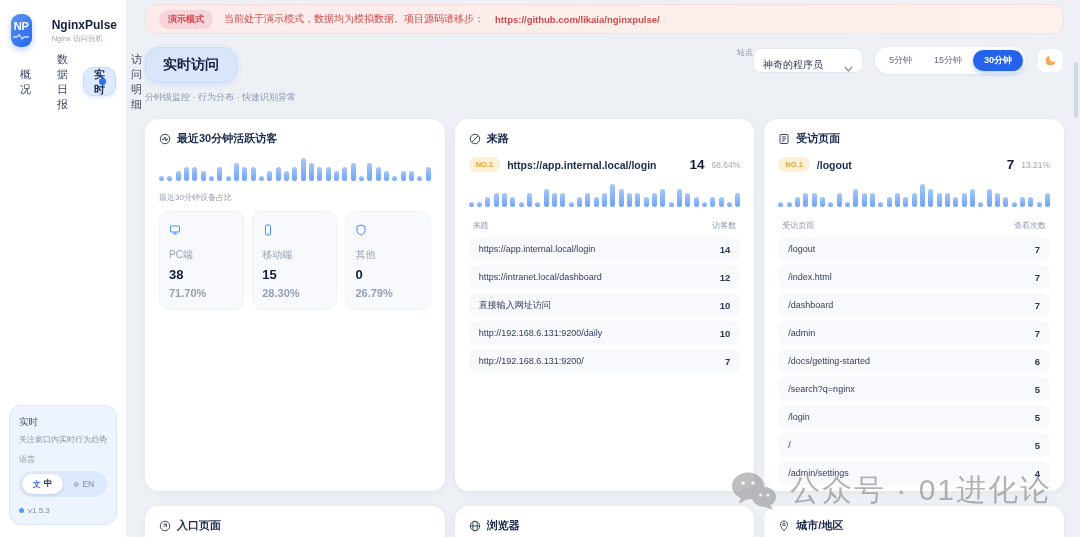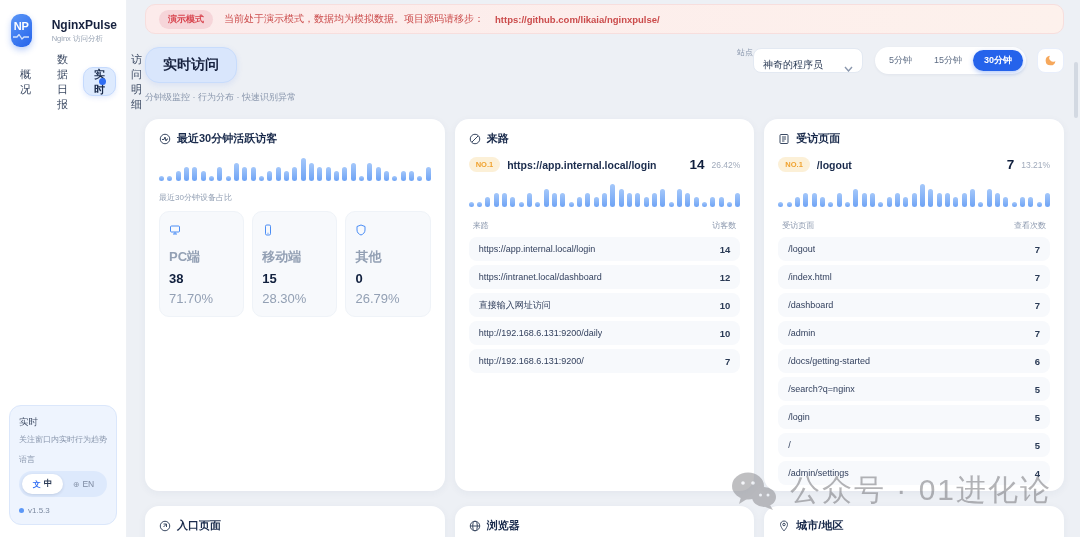--- a/index.html
+++ b/index.html
@@ -55,23 +55,23 @@
   .row1 .card { height:372px; }
   .card-head { display:flex; align-items:center; gap:6px; font-size:11px; font-weight:bold; color:#1a2b4c; }
   .card-head svg { flex-shrink:0; }
 
   .big-number { margin-top:12px; font-size:25px; font-weight:bold; color:#101f3d; }
   .sparkline { margin-top:10px; height:25px; display:flex; align-items:flex-end; justify-content:space-between; }
   .bar { width:5px; border-radius:3px; background:linear-gradient(180deg,#a5c8fa,#6ea3f5); }
   .devices-label { margin-top:11px; font-size:8px; color:#93a0b4; }
   .device-grid { margin-top:8px; display:flex; gap:8px; }
   .device-tile { flex:1; background:#f7f9fc; border:1px solid #eff3f8; border-radius:10px; padding:10px 9px; }
-  .device-name { font-size:13px; color:#93a0b4; margin-top:8px;font-weight:bold; }
+  .device-name { font-size:10px; color:#93a0b4; margin-top:8px; }
   .device-value { font-size:13px; font-weight:bold; color:#101f3d; margin-top:5px; }
-  .device-pct { font-size:13px; color:#93a0b4; margin-top:5px; }
+  .device-pct { font-size:11px; color:#93a0b4; margin-top:5px;font-weight:bold; }
 
   .top-row { margin-top:11px; display:flex; align-items:center; gap:7px; }
   .rank-badge { background:#fcf0d7; color:#f0a22e; font-size:7.5px; font-weight:bold; padding:3px 7px; border-radius:999px; flex-shrink:0; }
   .top-label { flex:1; font-size:10.5px; font-weight:bold; color:#1a2b4c; white-space:nowrap; overflow:hidden; text-overflow:ellipsis; }
   .top-value { font-size:13.5px; font-weight:bold; color:#101f3d; }
   .top-pct { font-size:8.5px; color:#a0aabb; }
 
   .table-head { margin-top:13px; display:flex; justify-content:space-between; font-size:8px; color:#8a97ad; padding:0 4px 6px 4px; }
   .t-row { background:#f7f9fc; border-radius:8px; height:24px; margin-bottom:4px; display:flex; justify-content:space-between; align-items:center; padding:0 10px; }
   .t-row-label { font-size:9px; color:#33415e; white-space:nowrap; overflow:hidden; text-overflow:ellipsis; }
@@ -306,21 +306,21 @@
           <svg width="12" height="12" viewBox="0 0 24 24">
               <circle cx="12" cy="12" r="9.5" fill="none" stroke="#3b4a63" stroke-width="2"></circle>
               <line x1="6" y1="18" x2="18" y2="6" stroke="#3b4a63" stroke-width="2"></line>
             </svg>
           <span>来路</span>
         </div>
         <div class="top-row">
           <span class="rank-badge">NO.1</span>
           <span class="top-label">https://app.internal.local/login</span>
           <span class="top-value">14</span>
-          <span class="top-pct">26.42%</span>
+          <span class="top-pct">68.64%</span>
         </div>
         <div class="sparkline">
 
             <span class="bar" style="height: 5px;"></span>
 
             <span class="bar" style="height: 5px;"></span>
 
             <span class="bar" style="height: 10px;"></span>
 
             <span class="bar" style="height: 14px;"></span>

